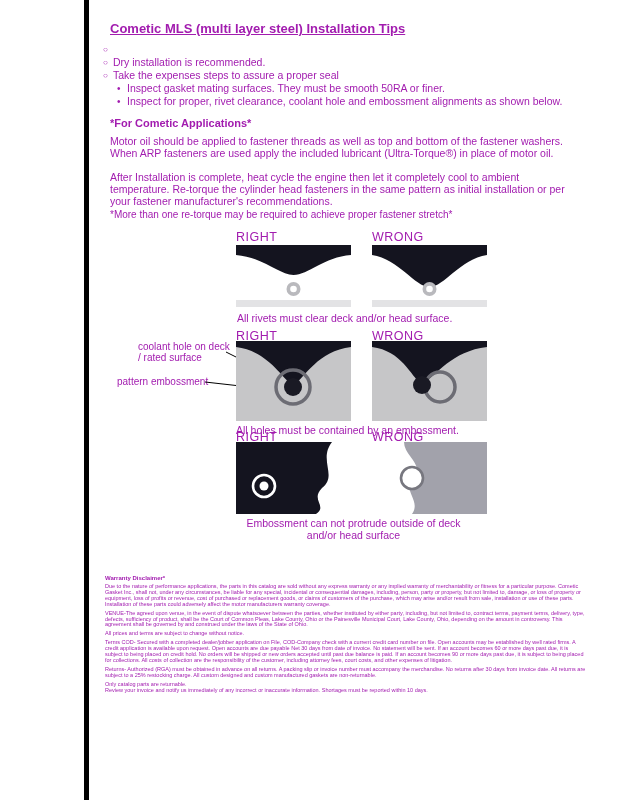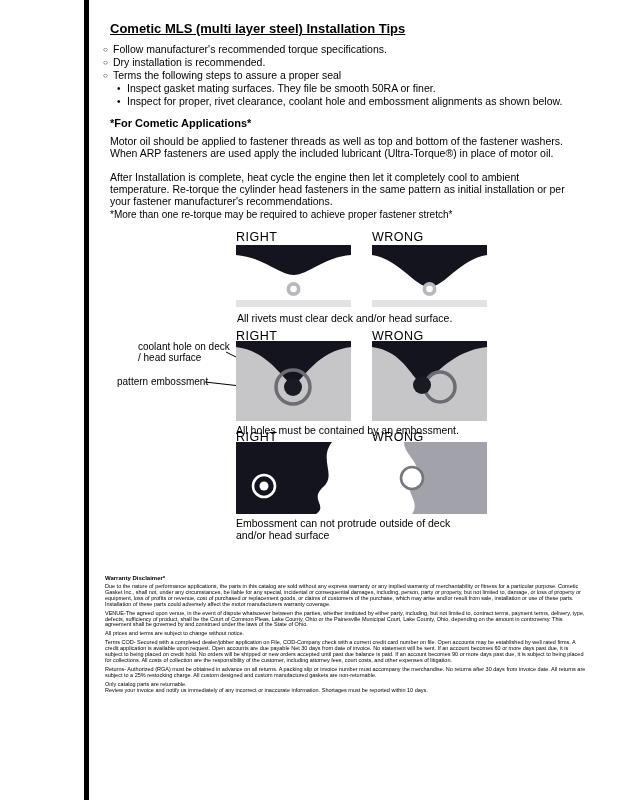--- a/index.html
+++ b/index.html
@@ -1,19 +1,19 @@
 <!DOCTYPE html>
 <html><head>
 <meta charset="utf-8">
 <style>
   * { margin:0; padding:0; box-sizing:border-box; }
   html,body { background:#ffffff; }
   .page {
     position:relative; width:618px; height:800px; background:#ffffff;
-    font-family:"Liberation Sans", sans-serif; color:#000000; overflow:hidden;
+    font-family:"Liberation Sans", sans-serif; color:#a21caf; overflow:hidden;
   }
   .abs { position:absolute; }
   .left-rule { left:84px; top:0; width:5px; height:800px; background:#000; }
 
   .title { left:110px; top:21px; font-size:13px; font-weight:bold; text-decoration:underline; white-space:nowrap; }
 
   .bullets { left:103px; top:43px; width:470px; font-size:10.5px; }
   .b-row { display:flex; align-items:flex-start; line-height:13px; }
   .b-row .mark { width:10px; flex:0 0 10px; text-align:left; font-size:8px; line-height:13px; }
   .b-row.sub { padding-left:14px; }
@@ -48,33 +48,32 @@
 
 <div class="page">
 
   <div class="abs left-rule"></div>
 
   <div class="abs title">Cometic MLS (multi layer steel) Installation Tips</div>
 
   <div class="abs bullets">
     <div class="b-row">
       <span class="mark">○</span>
-      <span>Follow manufacturer's recommended torque specifications.</span>
     </div>
     <div class="b-row">
       <span class="mark">○</span>
       <span>Dry installation is recommended.</span>
     </div>
     <div class="b-row">
       <span class="mark">○</span>
-      <span>Terms the following steps to assure a proper seal</span>
+      <span>Take the expenses steps to assure a proper seal</span>
     </div>
     <div class="b-row sub">
       <span class="mark">•</span>
-      <span>Inspect gasket mating surfaces.  They file be smooth 50RA or finer.</span>
+      <span>Inspect gasket mating surfaces.  They must be smooth 50RA or finer.</span>
     </div>
     <div class="b-row sub">
       <span class="mark">•</span>
       <span>Inspect for proper, rivet clearance, coolant hole and embossment alignments as shown below.</span>
     </div>
   </div>
 
   <div class="abs diesel-head">*For Cometic Applications*</div>
   <div class="abs para p2">After Installation is complete, heat cycle the engine then let it completely cool to ambient temperature. Re-torque the cylinder head fasteners in the same pattern as initial installation or per your fastener manufacturer's recommendations.</div>
   <div class="abs para p1">Motor oil should be applied to fastener threads as well as top and bottom of the fastener washers. When ARP fasteners are used apply the included lubricant (Ultra-Torque®) in place of motor oil.</div>
@@ -97,21 +96,21 @@
     <path d="M0,0 H115 V10 C88,14 72,42 57.5,42 C43,42 27,14 0,10 Z" fill="#14141f"></path>
     <circle cx="57.5" cy="44" r="7" fill="#b9b9bd"></circle>
     <circle cx="57.5" cy="44" r="3.3" fill="#ffffff"></circle>
   </svg>
 
   <div class="abs caption" style="left:237px; top:312px; width:300px;">All rivets must clear deck and/or head surface.</div>
 
   <div class="abs colhead r2h cL">RIGHT</div>
   <div class="abs colhead r2h cR">WRONG</div>
 
-  <div class="abs ann ann1">coolant hole on deck / head surface</div>
+  <div class="abs ann ann1">coolant hole on deck / rated surface</div>
   <div class="abs ann ann2">pattern embossment</div>
 
   <svg class="abs" style="left:200px; top:340px;" width="110" height="60" viewBox="0 0 110 60">
     <line x1="26" y1="12" x2="92" y2="45" stroke="#000" stroke-width="1"></line>
     <line x1="5" y1="42" x2="76" y2="50" stroke="#000" stroke-width="1"></line>
   </svg>
 
   <svg class="abs diag" style="left:236px; top:341px;" width="115" height="80" viewBox="0 0 115 80">
     <rect width="115" height="80" fill="#c6c6c8"></rect>
     <path d="M0,0 H115 V6 C82,10 69,36 57,45 C45,36 32,10 0,6 Z" fill="#14141f"></path>
@@ -138,21 +137,21 @@
     <circle cx="28" cy="44" r="4.5" fill="#ffffff"></circle>
   </svg>
 
   <svg class="abs diag" style="left:372px; top:442px;" width="115" height="72" viewBox="0 0 115 72">
     <rect width="115" height="72" fill="#ffffff"></rect>
     <path d="M32,0 H115 V72 H40 C50,58 28,48 42,34 C52,22 32,14 32,0 Z" fill="#a2a2ab"></path>
     <circle cx="40" cy="36" r="11" fill="#ffffff" stroke="#77777f" stroke-width="2.6"></circle>
     <circle cx="40" cy="36" r="4.5" fill="#ffffff"></circle>
   </svg>
 
-  <div class="abs caption" style="left:236px; top:517px; width:235px;">Embossment can not protrude outside of deck and/or head surface</div>
+  <div class="abs caption" style="left:236px; top:517px; width:235px;text-align:center;">Embossment can not protrude outside of deck and/or head surface</div>
 
   <div class="abs warranty">
     <h4>Warranty Disclaimer*</h4>
     <p>Due to the nature of performance applications, the parts in this catalog are sold without any express warranty or any implied warranty of merchantability or fitness for a particular purpose.  Cometic Gasket Inc., shall not, under any circumstances, be liable for any special, incidental or consequential damages, including, person, party or property, but not limited to, damage, or loss of property or equipment, loss of profits or revenue, cost of purchased or replacement goods, or claims of customers of the purchase, which may arise and/or result from sale, installation or use of these parts.  Installation of these parts could adversely affect the motor manufacturers warranty coverage.</p>
     <p>VENUE-The agreed upon venue, in the event of dispute whatsoever between the parties, whether instituted by either party, including, but not limited to, contract terms, payment terms, delivery, type, defects, sufficiency of product, shall be the Court of Common Pleas, Lake County, Ohio or the Painesville Municipal Court, Lake County, Ohio, depending on the amount in controversy. This agreement shall be governed by and construed under the laws of the State of Ohio.</p>
     <p>All prices and terms are subject to change without notice.</p>
     <p>Terms COD- Secured with a completed dealer/jobber application on File, COD-Company check with a current credit card number on file.  Open accounts may be established by well rated firms.  A credit application is available upon request.  Open accounts are due payable Net 30 days from date of invoice.  No statement will be sent.  If an account becomes 60 or more days past due, it is subject to being placed on credit hold.  No orders will be shipped or new orders accepted until past due balance is paid.  If an account becomes 90 or more days past due, it is subject to being placed for collections.  All costs of collection are the responsibility of the customer, including attorney fees, court costs, and other expenses of litigation.</p>
     <p>Returns- Authorized (RGA) must be obtained in advance on all returns.  A packing slip or invoice number must accompany the merchandise.  No returns after 30 days from invoice date.  All returns are subject to a 25% restocking charge.  All custom designed and custom manufactured gaskets are non-returnable.</p>
     <p class="tight">Only catalog parts are returnable.</p>
     <p>Review your invoice and notify us immediately of any incorrect or inaccurate information.  Shortages must be reported within 10 days.</p>

